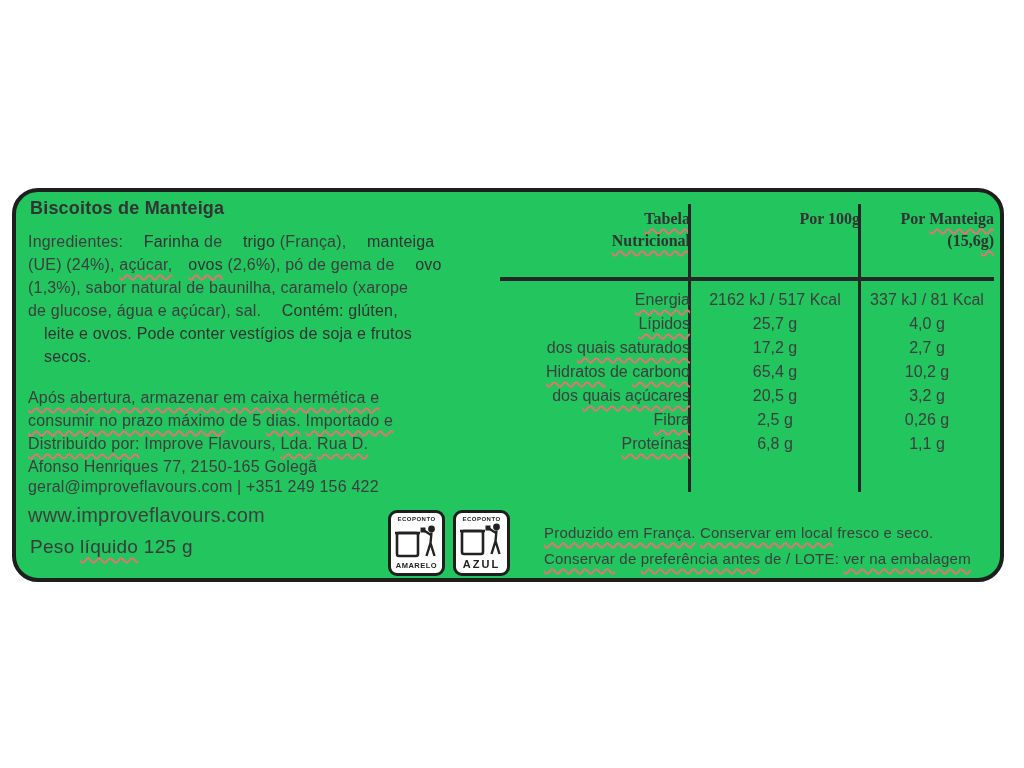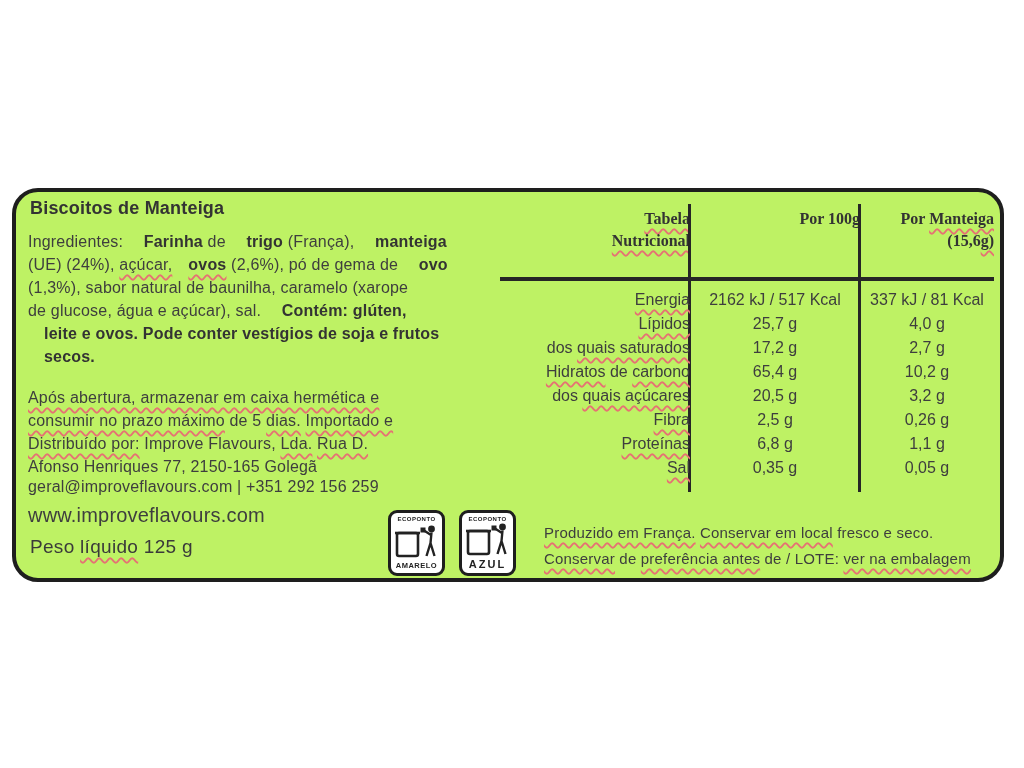--- a/index.html
+++ b/index.html
@@ -3,25 +3,25 @@
 <meta charset="utf-8">
 <style>
   html,body{margin:0;padding:0;}
   body{
     width:1024px;height:768px;background:#ffffff;position:relative;overflow:hidden;
     font-family:"Liberation Sans", sans-serif;color:#3e3e3e;
     -webkit-font-smoothing:antialiased;
   }
   .card{
     position:absolute;left:12px;top:188px;width:992px;height:394px;
-    border:4px solid #1e1e1e;border-radius:26px;background:#bef264;box-sizing:border-box;
+    border:4px solid #1e1e1e;border-radius:26px;background:#22c55e;box-sizing:border-box;
   }
   .abs{position:absolute;}
   .tline{white-space:nowrap;}
-  .b{font-weight:700;color:#333;padding-left:16px;}
+  .b{font-weight:400;color:#333;padding-left:16px;}
   .wavy{
     text-decoration-line:underline;
     text-decoration-style:wavy;
     text-decoration-color:#e57373;
     text-decoration-thickness:1.5px;
     text-underline-offset:4px;
     text-decoration-skip-ink:none;
   }
   .title{left:14px;top:6px;font-size:18px;font-weight:700;color:#333;letter-spacing:.2px;}
   .ingredients{left:12px;top:38px;font-size:16px;line-height:23px;letter-spacing:.2px;}
@@ -36,21 +36,21 @@
   .hc1{width:190px;}.hc2{width:170px;}.hc3{width:134px;}
   .hsep{left:484px;top:85px;width:494px;height:4px;background:#262626;}
   .vline{top:12px;width:3px;height:288px;background:#262626;}
   .vline1{left:672px;}
   .vline2{left:842px;}
   .rows{left:484px;top:96px;width:494px;font-size:16px;}
   .nrow{display:flex;height:24px;align-items:center;text-align:center;}
   .nrow .c{white-space:nowrap;}
   .c1{width:190px;text-align:right;}.c2{width:170px;}.c3{width:134px;}
   
-  .icons{left:372px;top:318px;display:flex;gap:14px;align-items:flex-end;}
+  .icons{left:372px;top:318px;display:flex;gap:8px;align-items:flex-end;}
   .eco{
     width:57px;height:66px;border:3px solid #1e1e1e;border-radius:9px;background:#fff;
     box-sizing:border-box;display:flex;flex-direction:column;align-items:center;
     justify-content:space-between;padding:3px 2px 3px 2px;
   }
   .eco-top{font-size:6px;font-weight:700;letter-spacing:.5px;color:#222;}
   .eco-bottom{font-weight:700;color:#222;}
   .eco-bottom.amarelo{font-size:7.5px;letter-spacing:.5px;}
   .eco-bottom.azul{font-size:11px;letter-spacing:2px;}
   
@@ -72,21 +72,21 @@
       <div class="tline"><span class="b">secos.</span></div>
     </div>
 
   <div class="abs storage">
       <div class="tline"><span class="wavy">Após abertura, armazenar em caixa hermética e</span></div>
       <div class="tline"><span class="wavy">consumir no prazo máximo</span><span> de 5 </span><span class="wavy">dias.</span><span> </span><span class="wavy">Importado e</span></div>
       <div class="tline"><span class="wavy">Distribuído por:</span><span> Improve Flavours, </span><span class="wavy">Lda.</span><span> </span><span class="wavy">Rua D.</span></div>
       <div class="tline"><span>Afonso Henriques 77, 2150-165 Golegã</span></div>
     </div>
 
-  <div class="abs contact">geral@improveflavours.com | +351 292 156 259</div>
+  <div class="abs contact">geral@improveflavours.com | +351 249 156 422</div>
 
   <div class="abs website">www.improveflavours.com</div>
 
   <div class="abs weight"><span>Peso </span><span class="wavy">líquido</span><span> 125 g</span></div>
 
   <div class="abs thead">
     <div class="hc hc1">
         <div class="tline"><span class="wavy">Tabela</span></div>
         <div class="tline"><span class="wavy">Nutricional</span></div>
       </div>
@@ -130,25 +130,20 @@
       <div class="nrow">
         <div class="c c1"><span class="wavy">Fibra</span></div>
         <div class="c c2">2,5 g</div>
         <div class="c c3">0,26 g</div>
       </div>
       <div class="nrow">
         <div class="c c1"><span class="wavy">Proteínas</span></div>
         <div class="c c2">6,8 g</div>
         <div class="c c3">1,1 g</div>
       </div>
-      <div class="nrow">
-        <div class="c c1"><span class="wavy">Sal</span></div>
-        <div class="c c2">0,35 g</div>
-        <div class="c c3">0,05 g</div>
-      </div>
     </div>
 
   <div class="abs icons">
     <div class="eco">
       <span class="eco-top">ECOPONTO</span>
       <svg width="46" height="36" viewBox="0 0 46 36">
         <rect x="3" y="9" width="21" height="23" rx="2" fill="none" stroke="#222" stroke-width="2.6"></rect>
         <line x1="1" y1="9" x2="26" y2="9" stroke="#222" stroke-width="2.6"></line>
         <rect x="26.5" y="3.5" width="5" height="5" fill="#222"></rect>
         <circle cx="37.5" cy="5" r="3.4" fill="#222"></circle>

